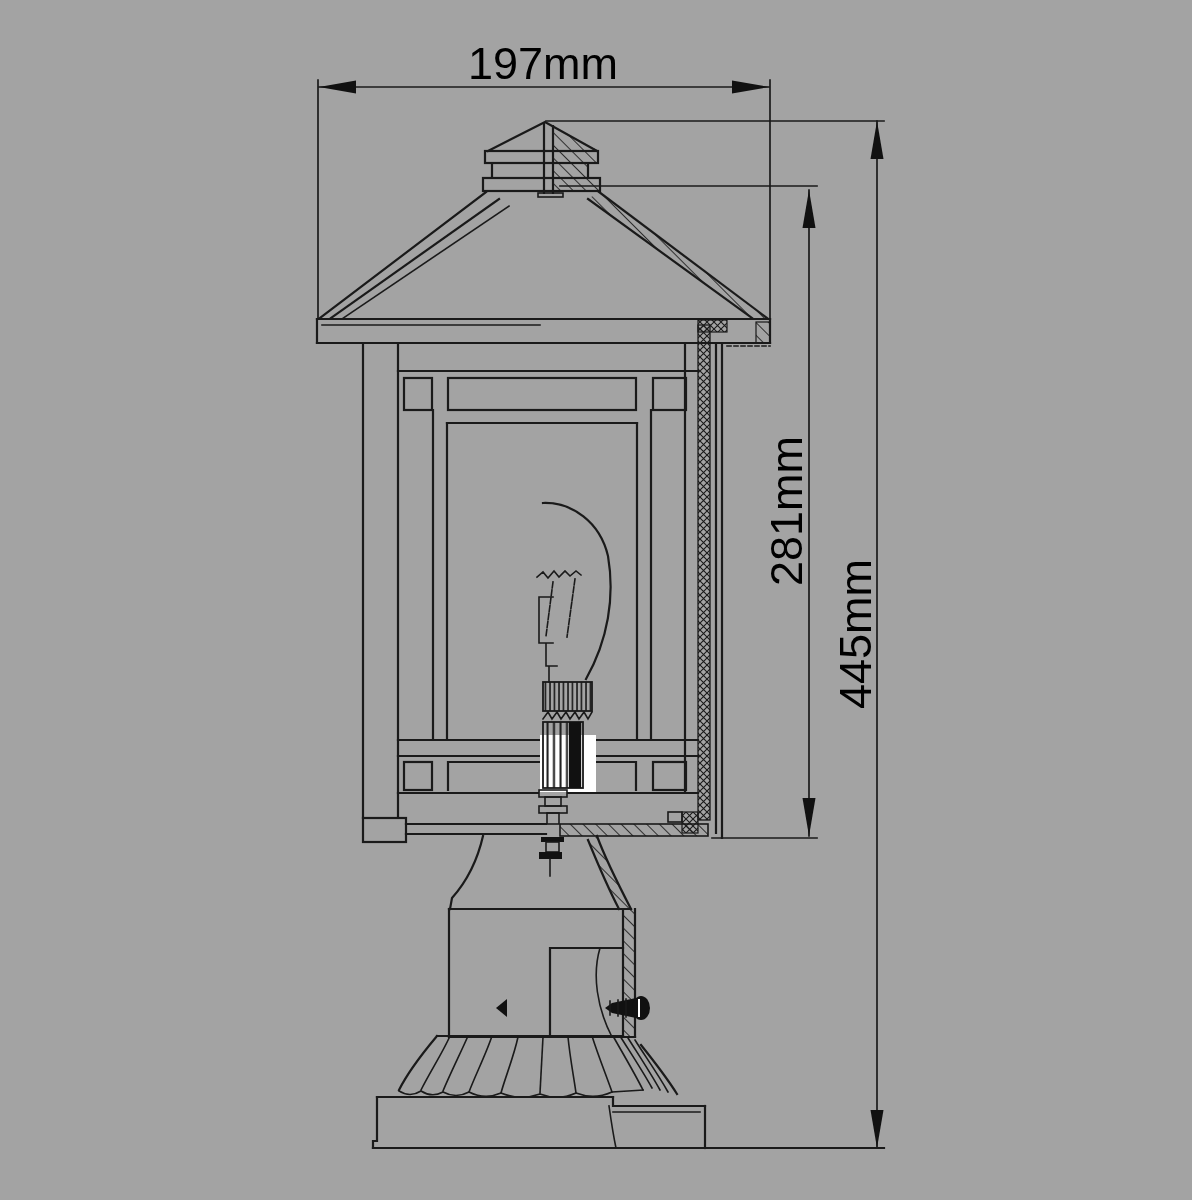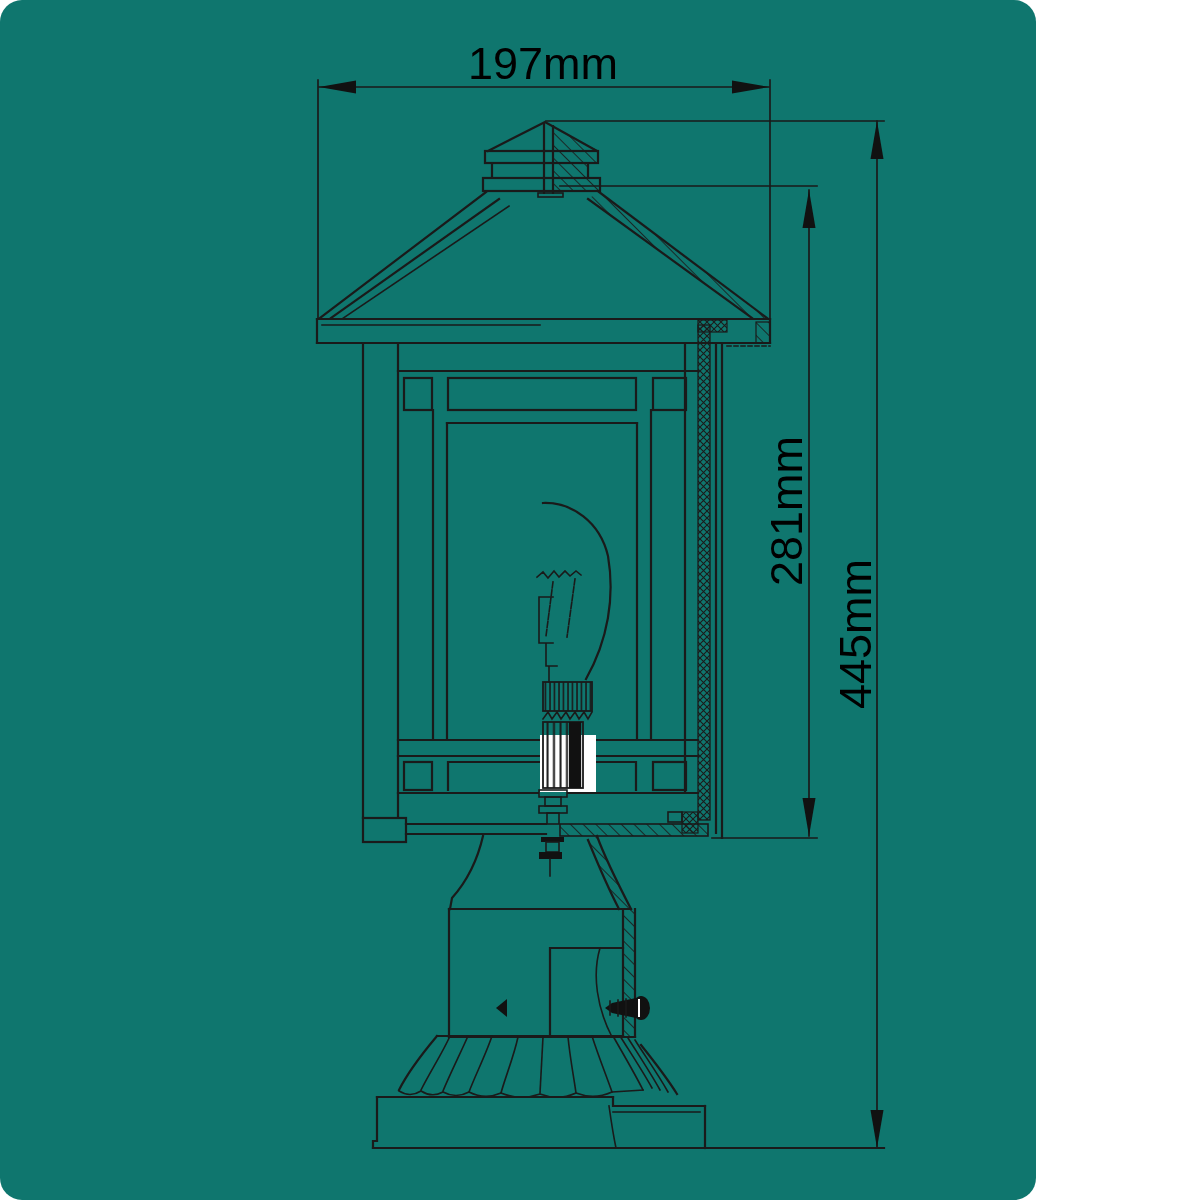--- a/index.html
+++ b/index.html
@@ -5,24 +5,23 @@
   html, body {
     margin: 0;
     padding: 0;
     background: #ffffff;
     width: 1200px;
     height: 1200px;
     overflow: hidden;
   }
   .canvas-wrap {
     position: relative;
-    width: 1036px;
+    width: 1192px;
     height: 1200px;
-    background: #0f766e;
-    border-radius: 22px;
+    background: #a3a3a3;
   }
   svg {
     display: block;
   }
   .dim-label {
     font-family: "Liberation Sans", sans-serif;
     font-size: 45px;
     fill: #000000;
   }
   .ln   { stroke: #1a1a1a; stroke-width: 2.2; fill: none; stroke-linecap: square; }

